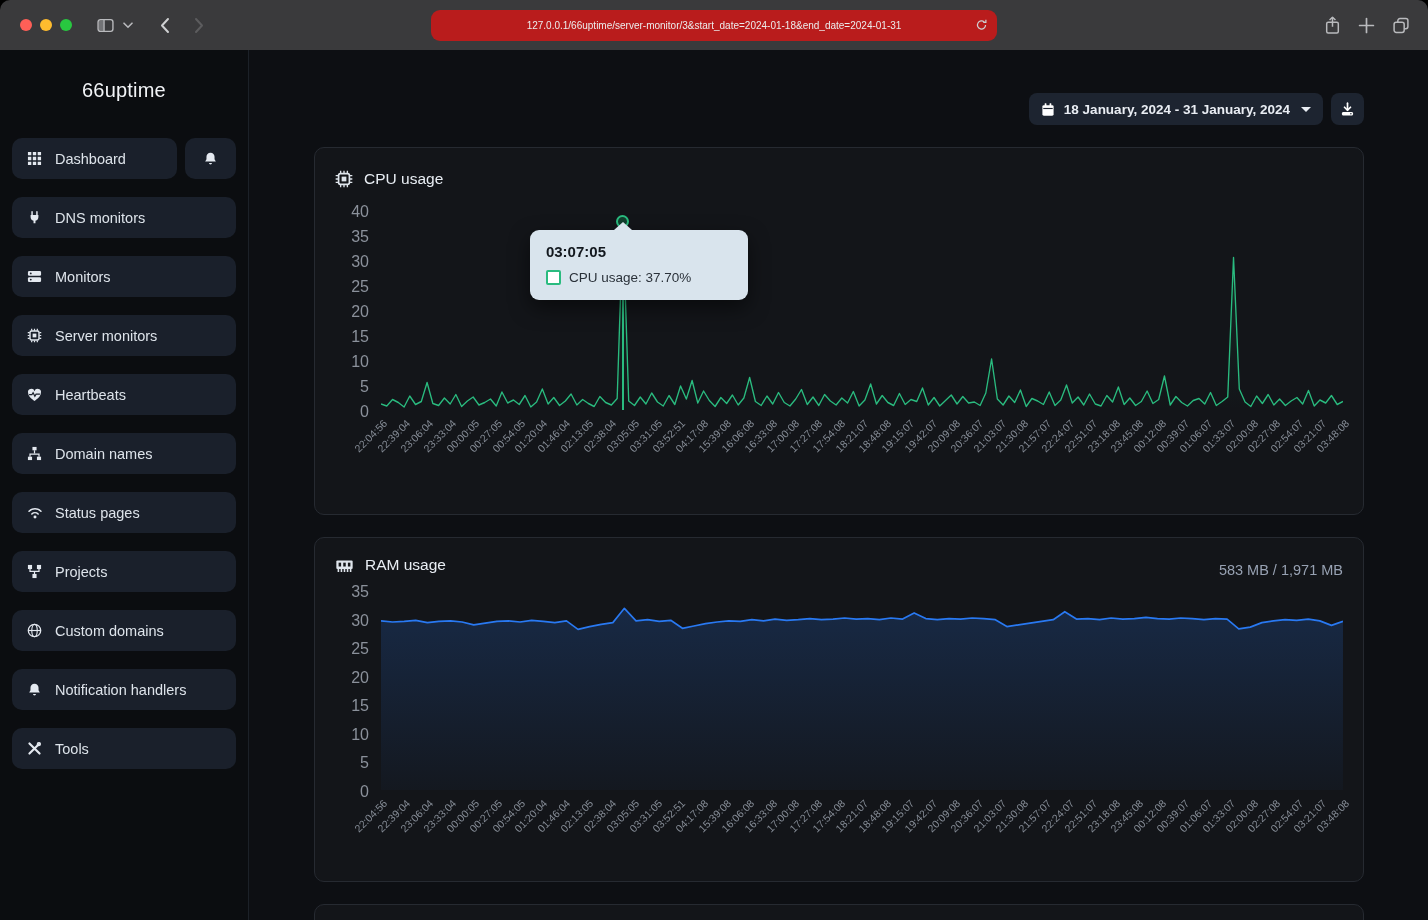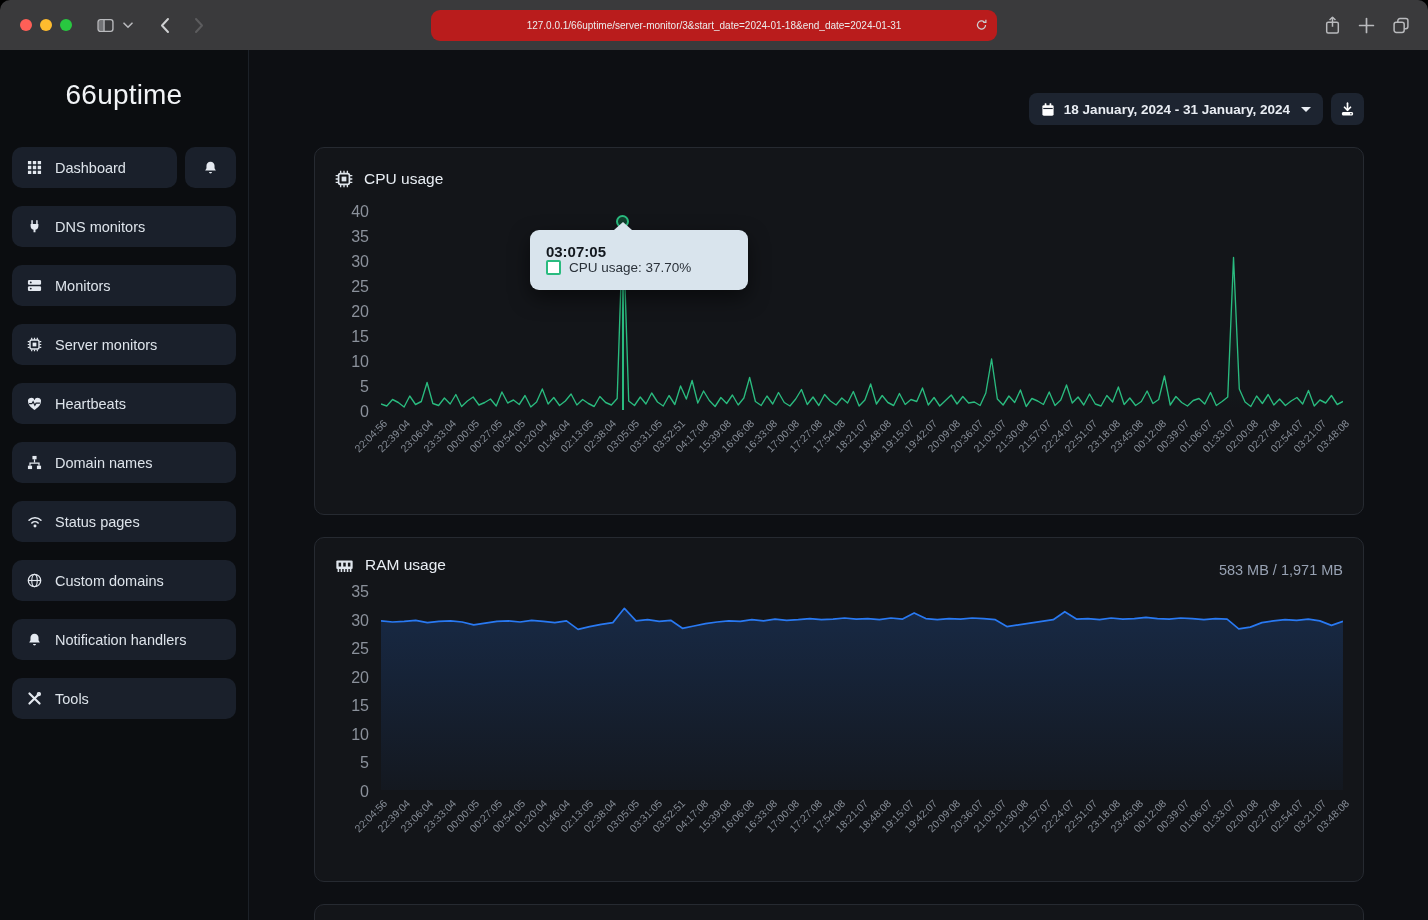--- a/index.html
+++ b/index.html
@@ -10,21 +10,21 @@
   .traffic{display:flex;gap:8px;margin-left:20px;}
   .light{width:12px;height:12px;border-radius:50%;}
   .chrome-icons{display:flex;align-items:center;color:#b9babd;}
   .cbtn{background:none;border:none;color:#b9babd;padding:0;display:flex;align-items:center;cursor:default;}
   .url-pill{position:absolute;left:50%;transform:translateX(-50%);width:566px;height:31px;background:#b91c1c;border-radius:9px;display:flex;align-items:center;justify-content:center;color:#ececec;font-size:10px;}
   .url-pill .reload{position:absolute;right:9px;color:#cfcfd1;}
   .chrome-right{position:absolute;right:18px;display:flex;align-items:center;gap:17px;color:#c4c5c8;}
   
   .app{display:flex;height:870px;background:#0d0f13;}
   .sidebar{width:249px;background:#0b0d10;border-right:1px solid #1c2128;position:relative;flex:none;box-sizing:border-box;padding:0 12px;}
-  .brand{color:#f2f4f7;font-size:28px;text-align:center;margin:29px 0 36px;font-weight:500;letter-spacing:.2px;}
+  .brand{color:#f2f4f7;font-size:20px;text-align:center;margin:29px 0 36px;font-weight:500;letter-spacing:.2px;}
   .side-row{display:flex;gap:8px;margin-bottom:18px;}
   .side-item{display:flex;align-items:center;gap:12px;background:#1a202b;border-radius:10px;height:41px;padding:0 14px;color:#dde3ea;font-size:14.5px;cursor:pointer;box-sizing:border-box;}
   .side-item.grow{flex:1;}
   .side-item .ic{color:#e4e9f0;display:flex;width:17px;justify-content:center;}
   .bell-btn{width:51px;flex:none;justify-content:center;padding:0;gap:0;}
   .account{position:absolute;left:12px;right:12px;bottom:14px;background:#171c26;border-radius:10px;display:flex;align-items:center;gap:12px;padding:10px 12px;cursor:pointer;}
   .avatar{width:36px;height:36px;border-radius:50%;flex:none;background:#2b6cdf;background-image:conic-gradient(#fff 0 25%,#2b6cdf 0 50%,#fff 0 75%,#2b6cdf 0);background-size:9px 9px;background-position:center;}
   .acc-name{color:#eaeef4;font-size:14.5px;line-height:1.25;}
   .acc-email{color:#99a2ae;font-size:12.5px;}
   
@@ -48,21 +48,21 @@
   .plot svg{position:absolute;inset:0;width:100%;height:100%;}
   .xlabels{position:relative;height:86px;margin-left:46px;}
   .xtick{position:absolute;top:7px;width:0;height:0;}
   .xtick span{position:absolute;right:0;top:0;white-space:nowrap;font-size:10.5px;color:#868d97;transform:rotate(-45deg);transform-origin:right top;display:block;}
   
   .vline{position:absolute;width:2px;background:#2abb7f;}
   .dot{position:absolute;width:9px;height:9px;border:2px solid #2abb7f;background:#123f2e;border-radius:50%;box-sizing:content-box;}
   .tooltip{position:absolute;width:186px;background:#d9e4ed;border-radius:9px;box-shadow:0 8px 20px rgba(0,0,0,.5);padding:13px 16px 15px;z-index:3;}
   .tt-arrow{position:absolute;top:-8px;width:0;height:0;border-left:9px solid transparent;border-right:9px solid transparent;border-bottom:8px solid #d9e4ed;}
   .tt-time{color:#13181e;font-size:15px;font-weight:700;}
-  .tt-row{display:flex;align-items:center;gap:8px;}
+  .tt-row{display:flex;align-items:center;gap:8px;margin-top:10px;}
   .tt-swatch{width:11px;height:11px;border:2px solid #2abb7f;background:#fff;border-radius:2px;flex:none;}
   .tt-label{color:#2a3139;font-size:13.5px;}
   .card-sliver{height:40px;}
 </style>
 </head>
 <body>
 
 <div class="chrome">
   <div class="traffic">
     <span class="light" style="background:#ff5f57"></span>
@@ -220,20 +220,33 @@
           <svg width="16" height="13" viewBox="0 0 16 14">
               <path d="M1.6 5.6a9 9 0 0 1 12.8 0" fill="none" stroke="currentColor" stroke-width="1.7" stroke-linecap="round"></path>
               <path d="M4.6 8.6a4.9 4.9 0 0 1 6.8 0" fill="none" stroke="currentColor" stroke-width="1.7" stroke-linecap="round"></path>
               <circle cx="8" cy="11.8" r="1.6" fill="currentColor"></circle>
             </svg>
         </span>
         <span>Status pages</span>
       </div>
     </div>
 
+    <div class="side-row">
+      <div class="side-item grow">
+        <span class="ic">
+          <svg width="15" height="15" viewBox="0 0 16 16">
+              <rect x="1" y="1" width="4.4" height="4.4" fill="currentColor"></rect>
+              <rect x="10.6" y="1" width="4.4" height="4.4" fill="currentColor"></rect>
+              <rect x="5.8" y="10.6" width="4.4" height="4.4" fill="currentColor"></rect>
+              <path d="M3.2 5.4v2.4h9.6V5.4M8 7.8v2.8" fill="none" stroke="currentColor" stroke-width="1.3"></path>
+            </svg>
+        </span>
+        <span>Projects</span>
+      </div>
+    </div>
 
     <div class="side-row">
       <div class="side-item grow">
         <span class="ic">
           <svg width="15" height="15" viewBox="0 0 16 16">
               <circle cx="8" cy="8" r="6.6" fill="none" stroke="currentColor" stroke-width="1.4"></circle>
               <ellipse cx="8" cy="8" rx="2.9" ry="6.6" fill="none" stroke="currentColor" stroke-width="1.2"></ellipse>
               <path d="M1.4 8h13.2" stroke="currentColor" stroke-width="1.2"></path>
             </svg>
         </span>

